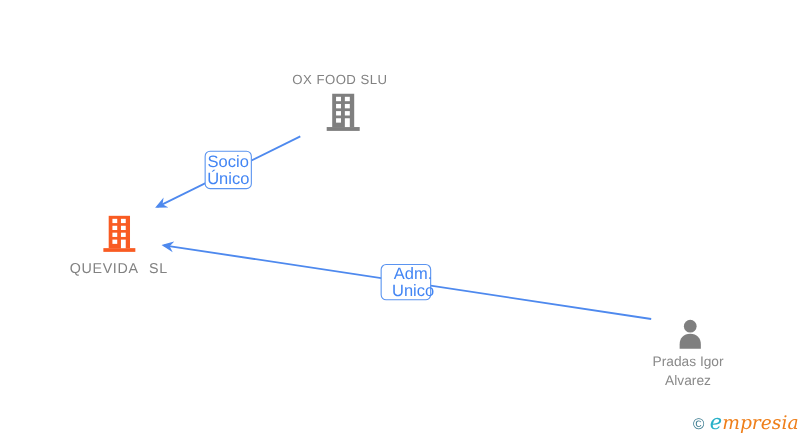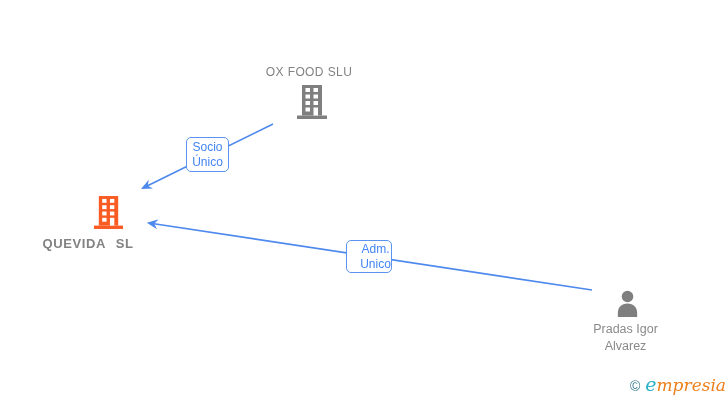--- a/index.html
+++ b/index.html
@@ -24,37 +24,37 @@
     position: absolute;
     text-align: center;
     color: #828282;
     cursor: pointer;
   }
   .label-ox {
     left: 229px; top: 65px; width: 160px;
     font-size: 12px; letter-spacing: 0.4px;
   }
   .label-quevida {
-    left: 8px; top: 236px; width: 160px;
-    font-size: 13px; font-weight: bold;
+    left: 28px; top: 236px; width: 160px;
+    font-size: 13px; font-weight: normal;
     letter-spacing: 0.6px; word-spacing: 6px;
   }
   .label-person {
     left: 553px; top: 321px; width: 145px;
     font-size: 12.5px; line-height: 17px; color: #8a8a8a;
   }
 
   .edge-label {
     position: absolute;
     box-sizing: border-box;
     background: #ffffff;
     border: 1.5px solid #5B94F0;
     border-radius: 5px;
     color: #4285F4;
-    font-size: 12px;
+    font-size: 15px;
     line-height: 15px;
     display: flex;
     flex-direction: column;
     align-items: center;
     justify-content: center;
   }
   .edge-label-socio { left: 186px; top: 137px; width: 43px; height: 35px; }
   .edge-label-adm   { left: 346px; top: 240px; width: 46px; height: 33px; padding-left: 13px; }
 
   .brand {

